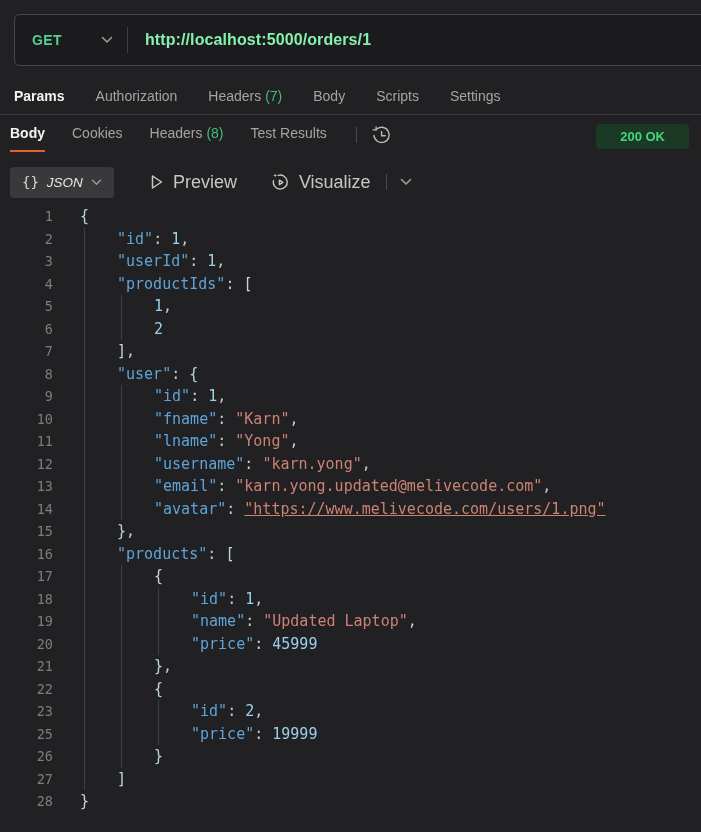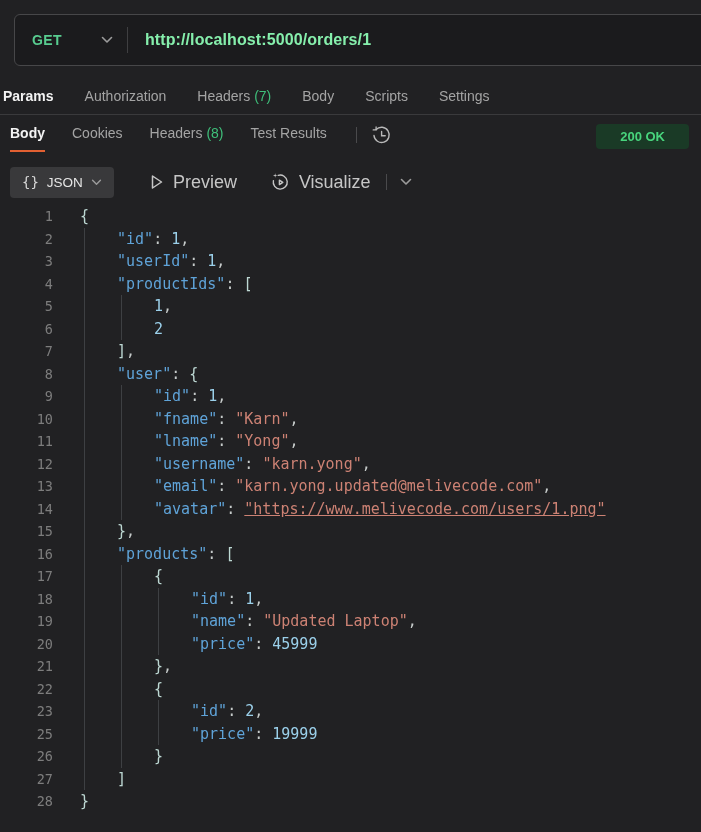--- a/index.html
+++ b/index.html
@@ -25,21 +25,21 @@
   .method-chip { display:flex; align-items:center; flex:none; cursor:pointer; }
   .chev { stroke:#9c9c9c; fill:none; stroke-width:1.6; stroke-linecap:round; stroke-linejoin:round; }
   .req-divider { width:1px; height:26px; background:#3f3f41; margin:0 0 0 14px; flex:none; }
   .url {
     margin-left:17px; font-size:16px; color:#86efac; font-weight:bold;
     letter-spacing:.1px; white-space:nowrap; cursor:text;
   }
 
   
   .req-tabs {
-    position:absolute; top:88px; left:3px;
+    position:absolute; top:88px; left:14px;
     display:flex; align-items:flex-end; font-size:14px;
   }
   .req-tabs .tab { margin-right:31px; color:#a4a4a4; cursor:pointer; white-space:nowrap; }
   .req-tabs .tab.active { color:#f3f3f3; font-weight:bold; }
   .count { color:#3fbf7a; }
 
   .hsep { position:absolute; left:0; right:0; top:114px; height:1px; background:#3a3a3c; }
 
   
   .resp-head {
@@ -64,21 +64,21 @@
   .toolbar {
     position:absolute; top:166px; left:10px; right:10px; height:32px;
     display:flex; align-items:center;
   }
   .json-pill {
     display:flex; align-items:center; gap:8px;
     background:#39393b; border-radius:4px; height:31px; padding:0 12px;
     cursor:pointer;
   }
   .curly { font-family:"DejaVu Sans Mono", monospace; font-size:14px; color:#d6d6d6; }
-  .json-label { font-size:13.5px; color:#e6e6e6; }
+  .json-label { font-size:13.5px; color:#e6e6e6;font-style:italic; }
   .tool-btn { display:flex; align-items:center; gap:9px; color:#c6c6c6; font-size:18px; cursor:pointer; }
   .tool-btn.preview { margin-left:36px; }
   .tool-btn.visualize { margin-left:33px;justify-content:center; }
   .tool-divider { width:1px; height:16px; background:#4a4a4c; margin:0 13px 0 15px; }
   .more-chev { cursor:pointer; display:flex; align-items:center; }
 
   
   .code-area {
     position:absolute; top:205px; left:0; right:0; bottom:0; overflow:hidden;
     font-family:"DejaVu Sans Mono", monospace; font-size:15px; line-height:22.5px;

